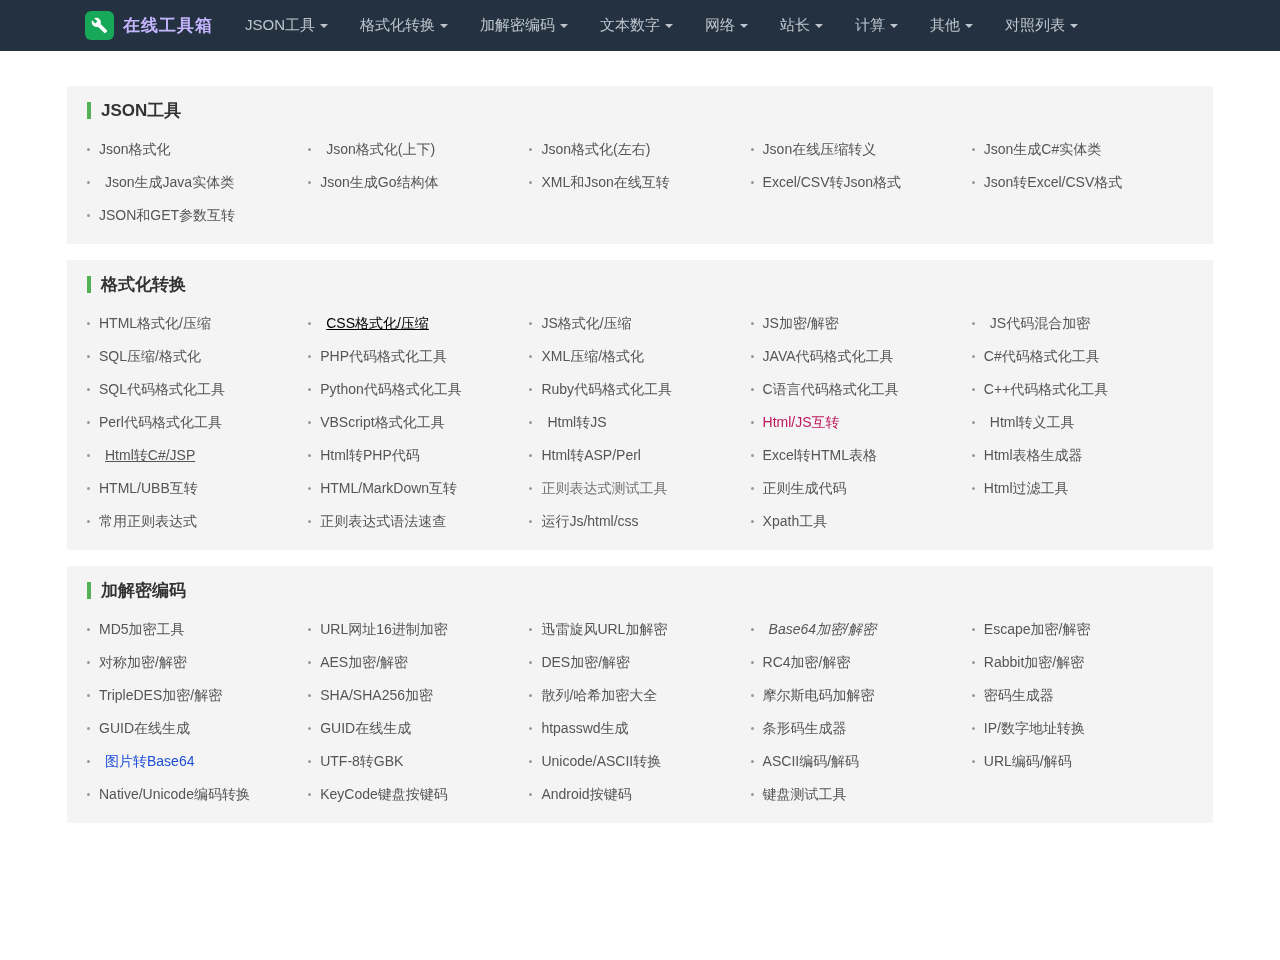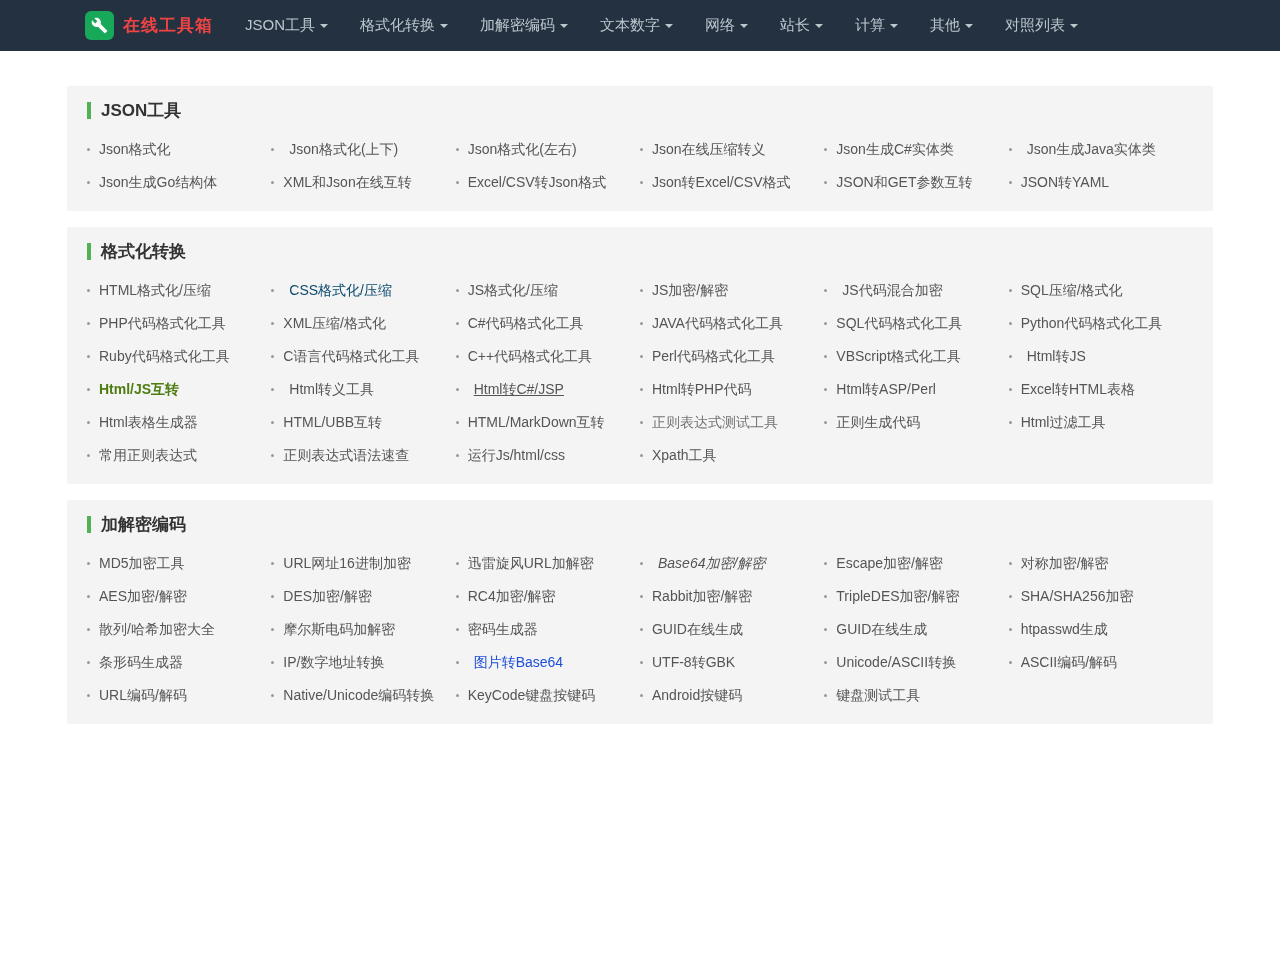--- a/index.html
+++ b/index.html
@@ -27,21 +27,21 @@
   }
   .brand-icon {
     width: 29px; height: 29px;
     background: #18a85a;
     border-radius: 6px;
     display: flex; align-items: center; justify-content: center;
     margin-right: 9px;
   }
   .brand-icon svg { width: 17px; height: 17px; }
   .brand-title {
-    color: #ef4444;
+    color: #c4b5fd;
     font-size: 17px;
     font-weight: bold;
     letter-spacing: 1px;
   }
   .nav-menu {
     display: flex;
     align-items: center;
     margin-left: 16px;
   }
   .nav-item {
@@ -82,21 +82,21 @@
     background: #52b152;
     margin-right: 10px;
   }
   .title-text {
     font-size: 17px;
     font-weight: bold;
     color: #333333;
   }
   .items {
     display: grid;
-    grid-template-columns: repeat(6, 1fr);
+    grid-template-columns: repeat(5, 1fr);
     padding-top: 10px;
   }
   .item {
     display: flex;
     align-items: center;
     height: 33px;
     cursor: pointer;
   }
   .bullet {
     width: 3px; height: 3px;
@@ -210,41 +210,37 @@
           <span class="item-label">Excel/CSV转Json格式</span>
         </div>
         <div class="item">
           <span class="bullet"></span>
           <span class="item-label">Json转Excel/CSV格式</span>
         </div>
         <div class="item">
           <span class="bullet"></span>
           <span class="item-label">JSON和GET参数互转</span>
         </div>
-        <div class="item">
-          <span class="bullet"></span>
-          <span class="item-label">JSON转YAML</span>
-        </div>
       </div>
   </div>
 
   <div class="panel">
     <div class="panel-title">
       <span class="title-bar"></span>
       <span class="title-text">格式化转换</span>
     </div>
     <div class="items">
 
     <div class="item">
           <span class="bullet"></span>
           <span class="item-label">HTML格式化/压缩</span>
         </div>
         <div class="item">
           <span class="bullet"></span>
-          <span class="item-label" style="color: #0c4a6e; padding-left: 6px;">CSS格式化/压缩</span>
+          <span class="item-label" style="color: #000000; padding-left: 6px; text-decoration: underline;">CSS格式化/压缩</span>
         </div>
         <div class="item">
           <span class="bullet"></span>
           <span class="item-label">JS格式化/压缩</span>
         </div>
         <div class="item">
           <span class="bullet"></span>
           <span class="item-label">JS加密/解密</span>
         </div>
         <div class="item">
@@ -258,28 +254,28 @@
         <div class="item">
           <span class="bullet"></span>
           <span class="item-label">PHP代码格式化工具</span>
         </div>
         <div class="item">
           <span class="bullet"></span>
           <span class="item-label">XML压缩/格式化</span>
         </div>
         <div class="item">
           <span class="bullet"></span>
+          <span class="item-label">JAVA代码格式化工具</span>
+        </div>
+        <div class="item">
+          <span class="bullet"></span>
           <span class="item-label">C#代码格式化工具</span>
         </div>
         <div class="item">
           <span class="bullet"></span>
-          <span class="item-label">JAVA代码格式化工具</span>
-        </div>
-        <div class="item">
-          <span class="bullet"></span>
           <span class="item-label">SQL代码格式化工具</span>
         </div>
         <div class="item">
           <span class="bullet"></span>
           <span class="item-label">Python代码格式化工具</span>
         </div>
         <div class="item">
           <span class="bullet"></span>
           <span class="item-label">Ruby代码格式化工具</span>
         </div>
@@ -298,21 +294,21 @@
         <div class="item">
           <span class="bullet"></span>
           <span class="item-label">VBScript格式化工具</span>
         </div>
         <div class="item">
           <span class="bullet"></span>
           <span class="item-label" style="padding-left: 6px;">Html转JS</span>
         </div>
         <div class="item">
           <span class="bullet"></span>
-          <span class="item-label" style="color: #4d7c0f; font-weight: bold;">Html/JS互转</span>
+          <span class="item-label" style="color: #be185d;">Html/JS互转</span>
         </div>
         <div class="item">
           <span class="bullet"></span>
           <span class="item-label" style="padding-left: 6px;">Html转义工具</span>
         </div>
         <div class="item">
           <span class="bullet"></span>
           <span class="item-label" style="padding-left: 6px; text-decoration: underline;">Html转C#/JSP</span>
         </div>
         <div class="item">

